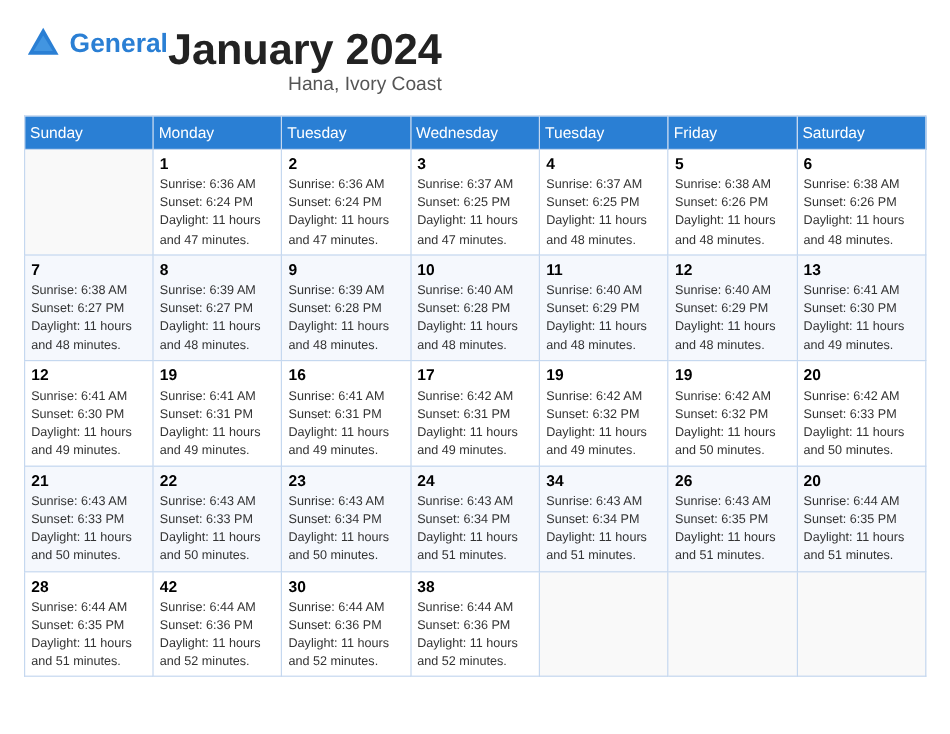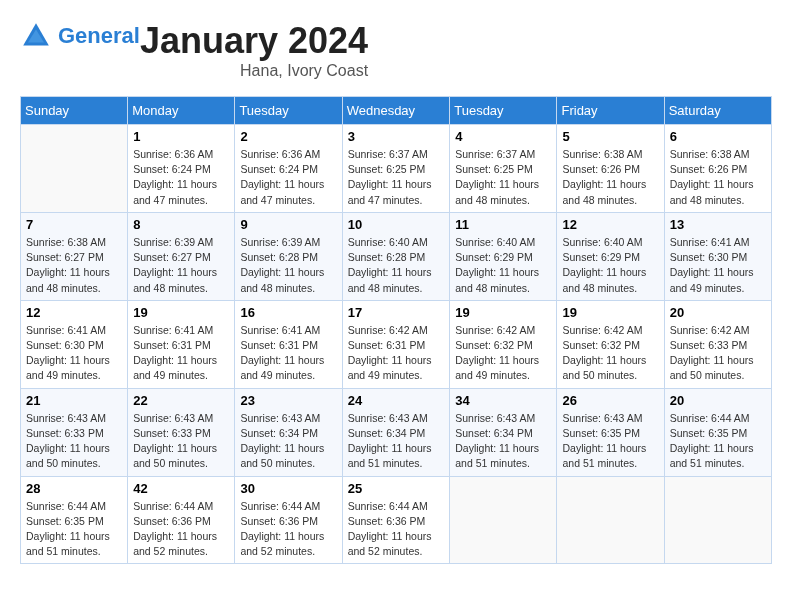--- a/index.html
+++ b/index.html
@@ -245,21 +245,21 @@
         </td>
         <td>
           <span class="day-num">42</span>
           <div class="cell-text">Sunrise: 6:44 AM<br>Sunset: 6:36 PM<br>Daylight: 11 hours and 52 minutes.</div>
         </td>
         <td>
           <span class="day-num">30</span>
           <div class="cell-text">Sunrise: 6:44 AM<br>Sunset: 6:36 PM<br>Daylight: 11 hours and 52 minutes.</div>
         </td>
         <td>
-          <span class="day-num">25</span>
+          <span class="day-num">38</span>
           <div class="cell-text">Sunrise: 6:44 AM<br>Sunset: 6:36 PM<br>Daylight: 11 hours and 52 minutes.</div>
         </td>
         <td class="empty"></td>
         <td class="empty"></td>
         <td class="empty"></td>
       </tr>
     </tbody>
 </table>
 
 </body></html>

